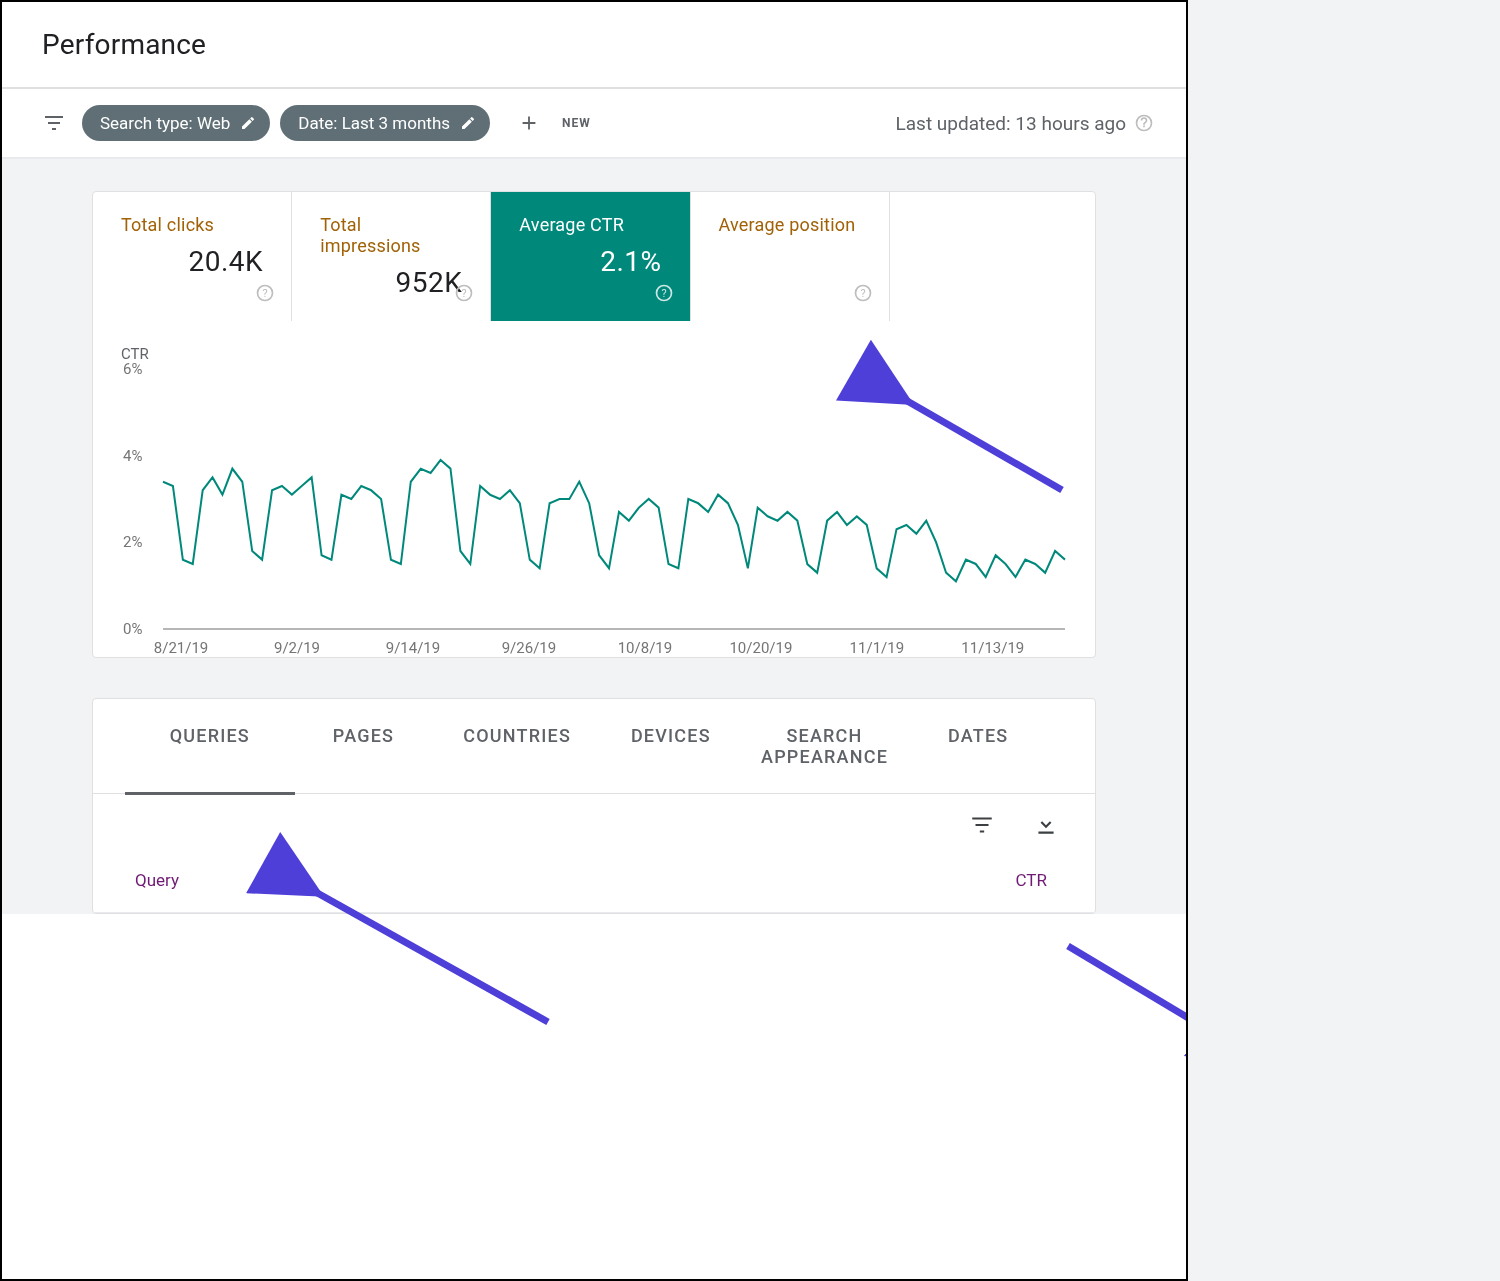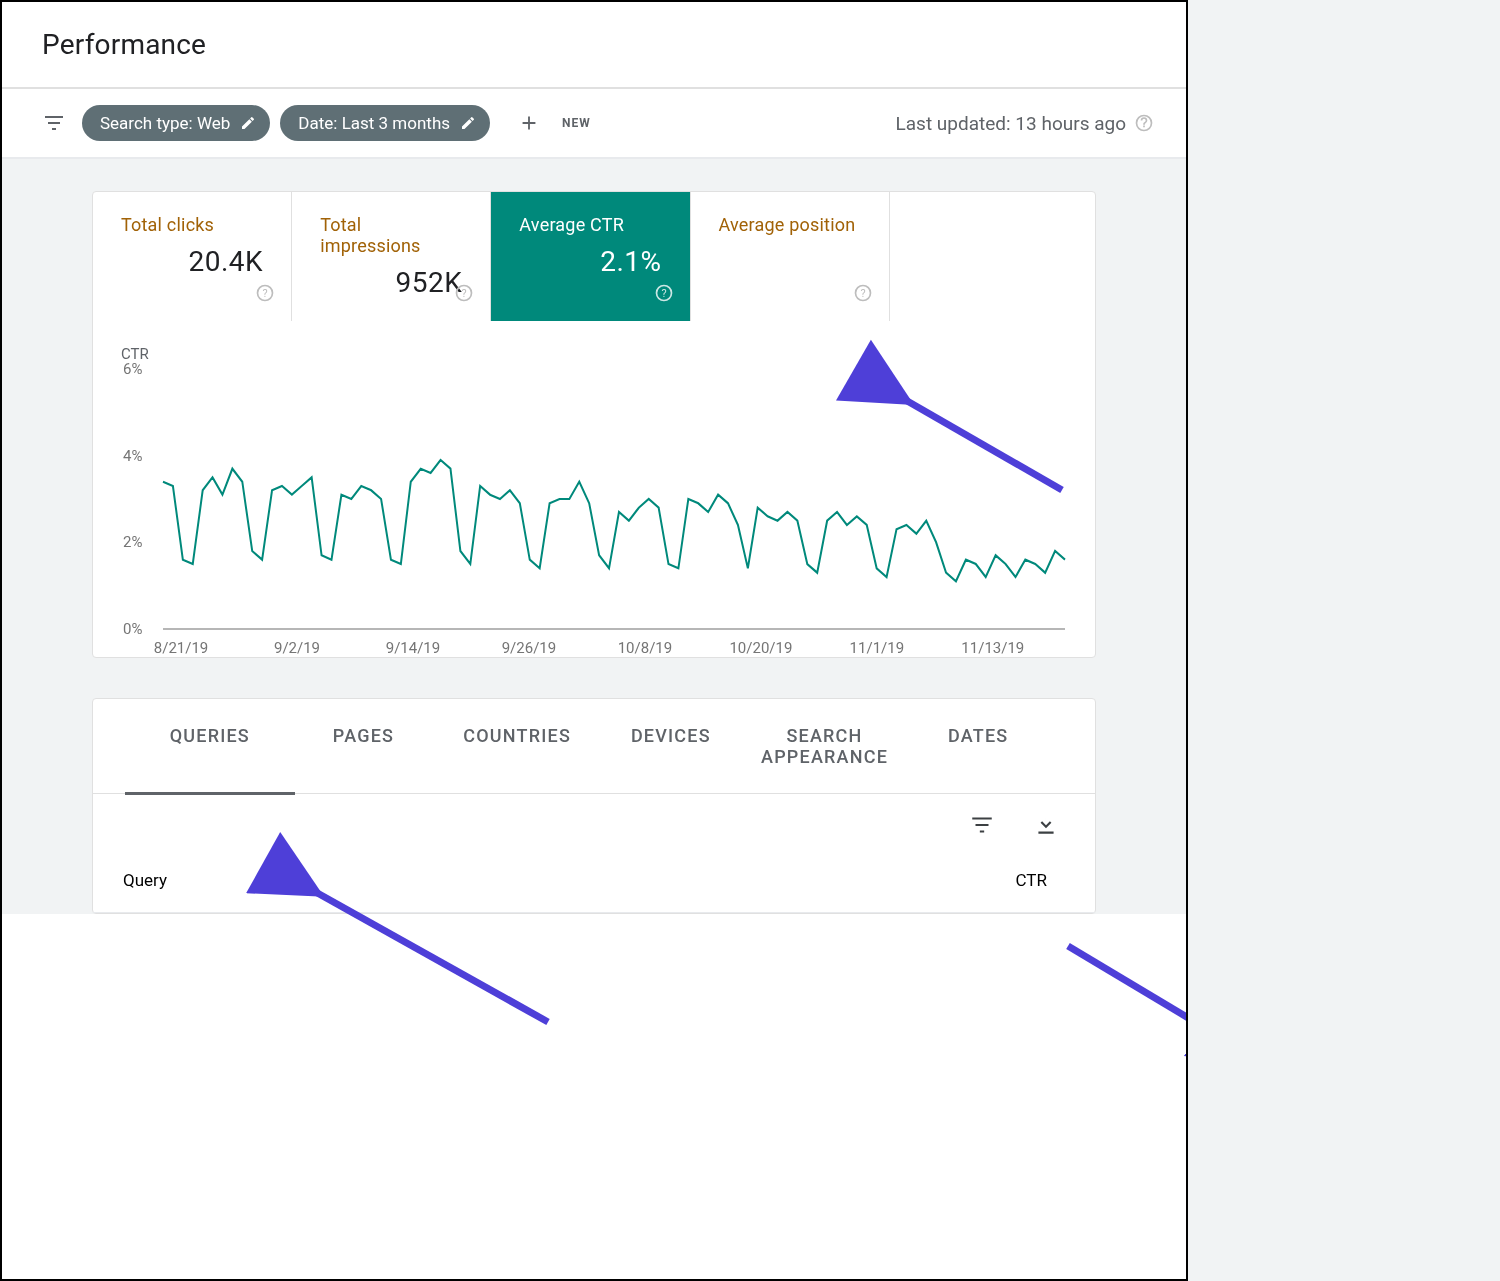--- a/index.html
+++ b/index.html
@@ -51,21 +51,21 @@
   .tick { stroke: #9e9e9e; stroke-width: 1; }
 
   
   .table-card { margin-top: 40px; }
   .tabs { display: flex; border-bottom: 1.5px solid #e0e0e0; padding: 0 40px; }
   .tab { flex: 1; text-align: center; padding: 26px 0; font-size: 18px; letter-spacing: 1.2px; color: #5f6368; font-weight: 500; cursor: pointer; position: relative; }
   .tab.active { color: #5f6368; }
   .tab.active::after { content: ""; position: absolute; left: 50%; transform: translateX(-50%); bottom: -1.5px; width: 170px; height: 3px; background: #5f6368; }
   .tbl-toolbar { display: flex; justify-content: flex-end; padding: 10px 28px 0; gap: 22px; }
   .tbl-toolbar .icbtn { color: #3c4043; cursor: pointer; display: inline-flex; padding: 8px; }
-  .tbl-head { display: flex; padding: 24px 30px 22px 30px; border-bottom: 1.5px solid #e8eaed; font-size: 17px; color: #000000; }
+  .tbl-head { display: flex; padding: 24px 30px 22px 42px; border-bottom: 1.5px solid #e8eaed; font-size: 17px; color: #701a75; }
   .tbl-head .qcol { flex: 1; }
   .tbl-head .ctrcol { width: 120px; text-align: right; padding-right: 18px; }
   .tbl-row { display: flex; align-items: center; padding: 18px 30px; border-bottom: 1.5px solid #e8eaed; font-size: 17px; cursor: pointer; }
   .tbl-row .qcol { flex: 1; }
   .tbl-row .ctrcol { width: 120px; text-align: right; color: #00897b; padding-right: 18px; }
   .blur-pill { display:inline-block; height: 22px; border-radius: 8px; background: #e9e7e6; filter: blur(3px); }
 
   
   .arrow { position: absolute; pointer-events: none; }
   .highlight-ctr { position: absolute; border: 3.5px solid #4e3fd8; pointer-events: none; }

